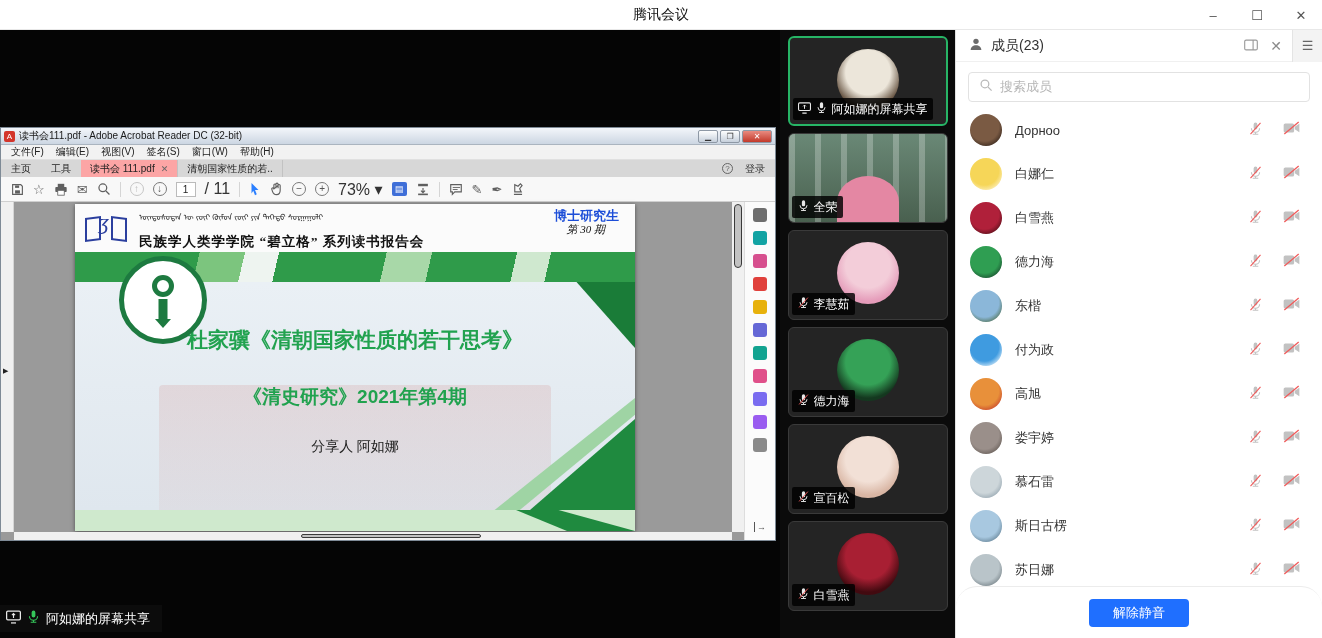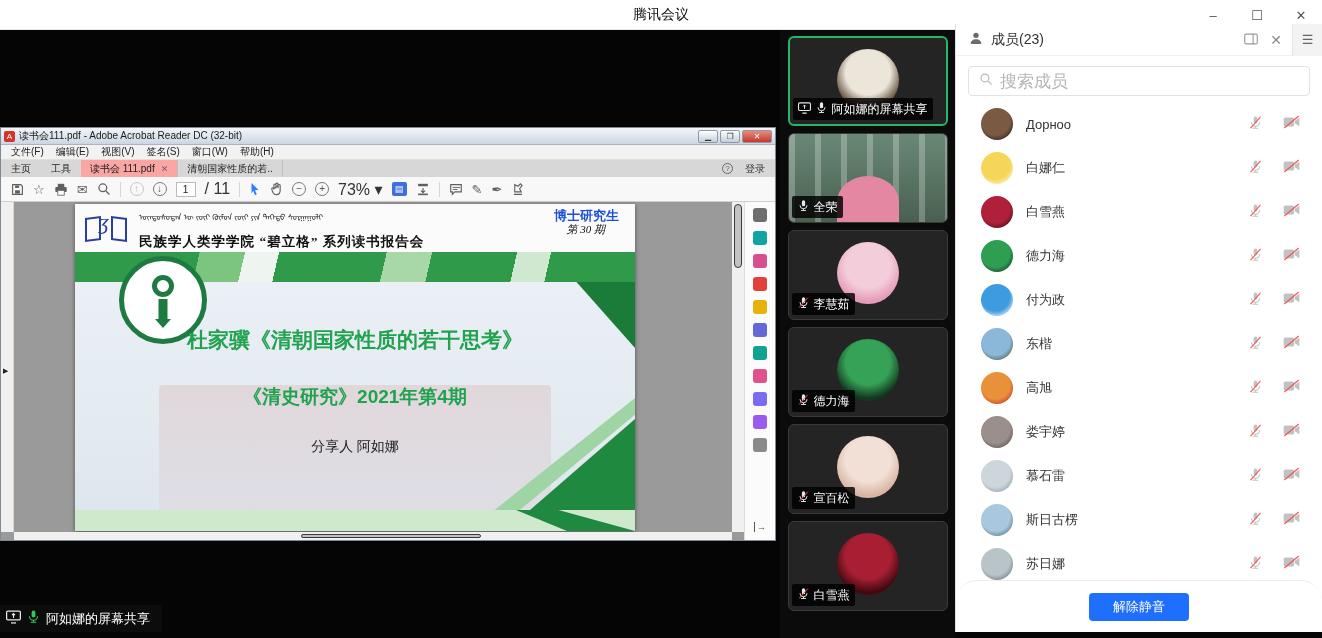--- a/index.html
+++ b/index.html
@@ -129,32 +129,32 @@
   .thumb .t-avatar { position:absolute; left:50%; top:11px; transform:translateX(-50%); width:62px;
     height:62px; border-radius:50%; }
   .thumb .t-full { position:absolute; inset:0; }
   .thumb .t-fig { position:absolute; left:50%; bottom:-6px; transform:translateX(-50%); width:62px;
     height:52px; border-radius:50% 50% 0 0; }
   .thumb .t-label { position:absolute; left:3px; bottom:4px; max-width:152px; background:rgba(0,0,0,.82);
     border-radius:2px; padding:2px 5px; display:flex; align-items:center; gap:4px; z-index:4; }
   .thumb .t-name { color:#fff; font-size:12px; white-space:nowrap; overflow:hidden; }
 
   
-  .panel { position:absolute; left:955px; top:24px; width:367px; height:608px; background:#fff;
+  .panel { position:absolute; left:955px; top:30px; width:367px; height:608px; background:#fff;
     border-left:1px solid #e2e2e2; }
   .p-header { height:32px; display:flex; align-items:center; padding-left:12px; border-bottom:1px solid #f0f0f0; }
   .p-title { font-size:14px; color:#333; margin-left:7px; }
   .p-hicons { margin-left:auto; display:flex; align-items:center; gap:12px; padding-right:10px; }
   .p-close { color:#8a8a8a; font-size:14px; }
   .p-menu-btn { width:30px; height:32px; background:#f3f3f3; border-left:1px solid #e4e4e4; display:flex;
     align-items:center; justify-content:center; color:#666; font-size:13px; }
   .p-search { margin:10px 12px 6px; height:30px; border:1px solid #e2e2e2; border-radius:4px; display:flex;
     align-items:center; gap:7px; padding:0 10px; }
-  .p-search .ph { color:#b5b5b5; font-size:17px; }
-  .p-list { height:484px; overflow:hidden;padding-left:11px; }
+  .p-search .ph { color:#b5b5b5; font-size:13px; }
+  .p-list { height:484px; overflow:hidden; }
   .m-row { height:44px; display:flex; align-items:center; padding:0 22px 0 14px; }
   .m-avatar { width:32px; height:32px; border-radius:50%; flex:none; }
   .m-name { font-size:13px; color:#333; margin-left:13px; flex:1; white-space:nowrap; overflow:hidden; }
   .m-icons { display:flex; align-items:center; gap:20px; }
   .p-footer { position:absolute; left:0; bottom:0; width:100%; height:52px; border-top:1px solid #ececec;
     display:flex; align-items:center; justify-content:center; background:#fff;border-radius:21px; }
   .unmute-btn { width:100px; height:28px; background:#1f6fff; border:none; border-radius:4px; color:#fff;
     font-size:13px; font-family:inherit; }
 </style>
 </head>
@@ -515,39 +515,39 @@
    <path d="M4 21L20 3" stroke="#f05b5b" stroke-width="1.8"></path>
               </svg></span>
             <span><svg width="17" height="14" viewBox="0 0 26 20">
    <rect x="1" y="3" width="16" height="14" rx="2.5" fill="#c2c2c2"></rect>
    <path d="M18 8l7-4.5v13L18 12z" fill="#c2c2c2"></path>
    <path d="M2 19L24 1" stroke="#f05b5b" stroke-width="2" fill="none"></path>
               </svg></span>
           </span>
         </div>
         <div class="m-row">
+          <div class="m-avatar" style="background: radial-gradient(circle at 45% 40%, rgb(139, 183, 217) 0px, rgb(139, 183, 217) 55%, rgb(74, 106, 69) 85%);"></div>
+          <span class="m-name">东楷</span>
+          <span class="m-icons">
+            <span><svg width="15" height="15" viewBox="0 0 24 24" fill="none">
+   <rect x="9" y="2.5" width="6" height="11" rx="3" fill="#c2c2c2"></rect>
+   <path d="M5.5 11.5a6.5 6.5 0 0 0 13 0" stroke="#c2c2c2" stroke-width="1.8"></path>
+   <path d="M12 18v3.2M7.5 21.2h9" stroke="#c2c2c2" stroke-width="1.8"></path>
+   <path d="M4 21L20 3" stroke="#f05b5b" stroke-width="1.8"></path>
+              </svg></span>
+            <span><svg width="17" height="14" viewBox="0 0 26 20">
+   <rect x="1" y="3" width="16" height="14" rx="2.5" fill="#c2c2c2"></rect>
+   <path d="M18 8l7-4.5v13L18 12z" fill="#c2c2c2"></path>
+   <path d="M2 19L24 1" stroke="#f05b5b" stroke-width="2" fill="none"></path>
+              </svg></span>
+          </span>
+        </div>
+        <div class="m-row">
           <div class="m-avatar" style="background: radial-gradient(circle at 45% 40%, rgb(63, 155, 224) 0px, rgb(63, 155, 224) 55%, rgb(232, 244, 251) 85%);"></div>
           <span class="m-name">付为政</span>
-          <span class="m-icons">
-            <span><svg width="15" height="15" viewBox="0 0 24 24" fill="none">
-   <rect x="9" y="2.5" width="6" height="11" rx="3" fill="#c2c2c2"></rect>
-   <path d="M5.5 11.5a6.5 6.5 0 0 0 13 0" stroke="#c2c2c2" stroke-width="1.8"></path>
-   <path d="M12 18v3.2M7.5 21.2h9" stroke="#c2c2c2" stroke-width="1.8"></path>
-   <path d="M4 21L20 3" stroke="#f05b5b" stroke-width="1.8"></path>
-              </svg></span>
-            <span><svg width="17" height="14" viewBox="0 0 26 20">
-   <rect x="1" y="3" width="16" height="14" rx="2.5" fill="#c2c2c2"></rect>
-   <path d="M18 8l7-4.5v13L18 12z" fill="#c2c2c2"></path>
-   <path d="M2 19L24 1" stroke="#f05b5b" stroke-width="2" fill="none"></path>
-              </svg></span>
-          </span>
-        </div>
-        <div class="m-row">
-          <div class="m-avatar" style="background: radial-gradient(circle at 45% 40%, rgb(139, 183, 217) 0px, rgb(139, 183, 217) 55%, rgb(74, 106, 69) 85%);"></div>
-          <span class="m-name">东楷</span>
           <span class="m-icons">
             <span><svg width="15" height="15" viewBox="0 0 24 24" fill="none">
    <rect x="9" y="2.5" width="6" height="11" rx="3" fill="#c2c2c2"></rect>
    <path d="M5.5 11.5a6.5 6.5 0 0 0 13 0" stroke="#c2c2c2" stroke-width="1.8"></path>
    <path d="M12 18v3.2M7.5 21.2h9" stroke="#c2c2c2" stroke-width="1.8"></path>
    <path d="M4 21L20 3" stroke="#f05b5b" stroke-width="1.8"></path>
               </svg></span>
             <span><svg width="17" height="14" viewBox="0 0 26 20">
    <rect x="1" y="3" width="16" height="14" rx="2.5" fill="#c2c2c2"></rect>
    <path d="M18 8l7-4.5v13L18 12z" fill="#c2c2c2"></path>

